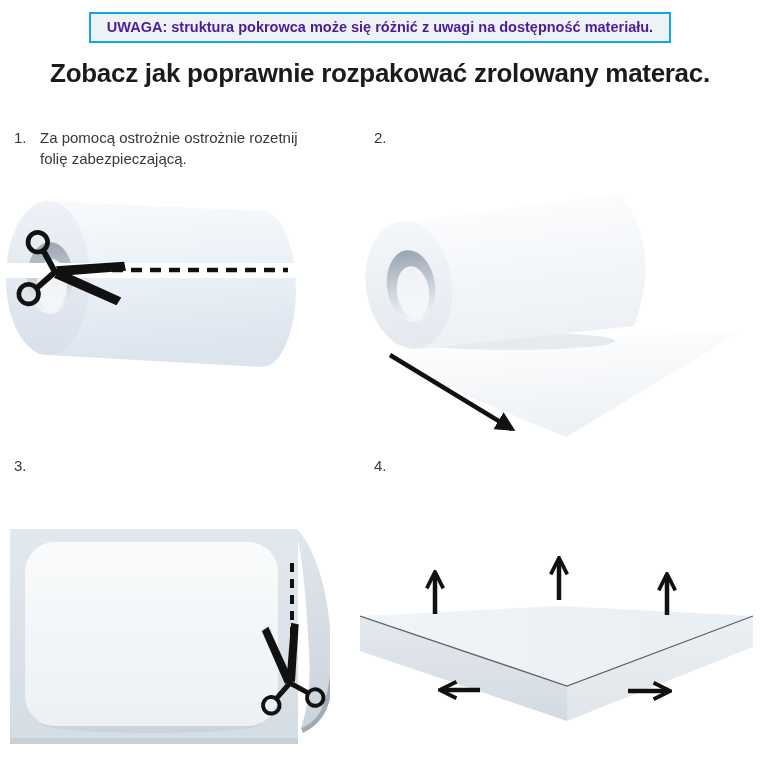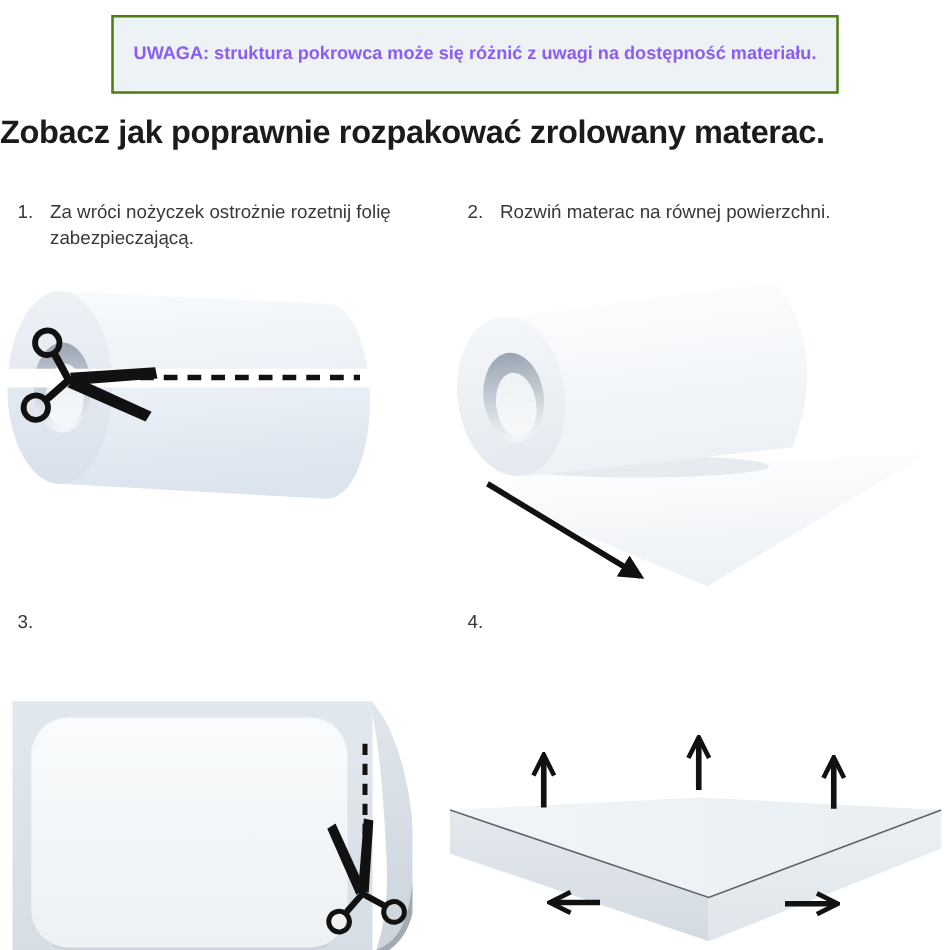--- a/index.html
+++ b/index.html
@@ -3,26 +3,26 @@
 <meta charset="utf-8">
 <style>
   html,body{margin:0;padding:0;}
   body{
     width:760px;height:760px;overflow:hidden;background:#ffffff;
     font-family:"Liberation Sans","DejaVu Sans",sans-serif;
     -webkit-font-smoothing:antialiased;
   }
   .banner-wrap{display:flex;justify-content:center;padding-top:12px;}
   .banner{
-    background:#edf2f5;border:2px solid #4d7c0f;
-    padding:20px 16px;font-weight:bold;font-size:14.5px;color:#8b5cf6;
+    background:#edf2f5;border:2px solid #0ea5e9;
+    padding:4px 16px;font-weight:bold;font-size:14.5px;color:#4c1d95;
     line-height:1.3;white-space:nowrap;
   }
   .title{
-    margin:16px 0 0;text-align:left;
+    margin:16px 0 0;text-align:center;
     font-size:26px;font-weight:bold;color:#1b1b1b;letter-spacing:-0.3px;
     line-height:1.15;
   }
   .grid{
     display:grid;grid-template-columns:360px 400px;margin-top:38px;
   }
   .step-text{
     display:flex;align-items:flex-start;
     font-size:15px;color:#383838;line-height:1.4;
     padding-left:14px;min-height:58px;box-sizing:border-box;
@@ -112,39 +112,38 @@
   </div>
 </div>
 
 <h1 class="title">Zobacz jak poprawnie rozpakować zrolowany materac.</h1>
 
 <div class="grid">
 
   <section>
     <div class="step-text">
       <span class="step-num">1.</span>
-      <span class="step-body narrow">Za wróci nożyczek ostrożnie rozetnij folię zabezpieczającą.</span>
+      <span class="step-body narrow">Za pomocą ostrożnie ostrożnie rozetnij folię zabezpieczającą.</span>
     </div>
     <div class="illus">
       <svg width="330" height="250" viewBox="0 0 330 250">
         <path d="M48,16 L262,26 A34,78 0 0 1 262,182 L48,170 A42,77 0 0 1 48,16 Z" fill="url(#gBody1)"></path>
         <ellipse cx="48" cy="93" rx="42" ry="77" fill="url(#gFace)"></ellipse>
         <ellipse cx="50" cy="93" rx="23" ry="36" fill="url(#gHole)"></ellipse>
         <ellipse cx="52" cy="100" rx="15" ry="26" fill="#f4f7f9" opacity="0.9"></ellipse>
         <rect x="0" y="78" width="330" height="15" fill="#ffffff"></rect>
         <line x1="112" y1="85" x2="288" y2="85" stroke="#111111" stroke-width="4.5" stroke-dasharray="11 8"></line>
         <use href="#scissorsShape" transform="translate(55,87) rotate(10) scale(0.85)"></use>
       </svg>
     </div>
   </section>
 
   <section>
     <div class="step-text">
       <span class="step-num">2.</span>
-      <span class="step-body">Rozwiń materac na równej powierzchni.</span>
     </div>
     <div class="illus">
       <svg width="400" height="270" viewBox="0 0 400 270">
         <path d="M58,158 L380,147 L206,252 L40,183 Z" fill="url(#gSheet)"></path>
         <ellipse cx="150" cy="156" rx="105" ry="9" fill="#d9e0e6" opacity="0.6"></ellipse>
         <path d="M52,36 L260,9 Q303,62 274,141 L60,164 Q6,98 52,36 Z" fill="url(#gBody2)"></path>
         <ellipse cx="49" cy="100" rx="43" ry="64" transform="rotate(-8 49 100)" fill="url(#gFace2)"></ellipse>
         <ellipse cx="51" cy="101" rx="24" ry="36" transform="rotate(-8 51 101)" fill="url(#gHole)"></ellipse>
         <ellipse cx="53" cy="107" rx="16" ry="26" transform="rotate(-8 53 107)" fill="#f6f8fa" opacity="0.9"></ellipse>
         <line x1="30" y1="170" x2="152" y2="244" stroke="#111111" stroke-width="4.5" marker-end="url(#mArrow)"></line>

